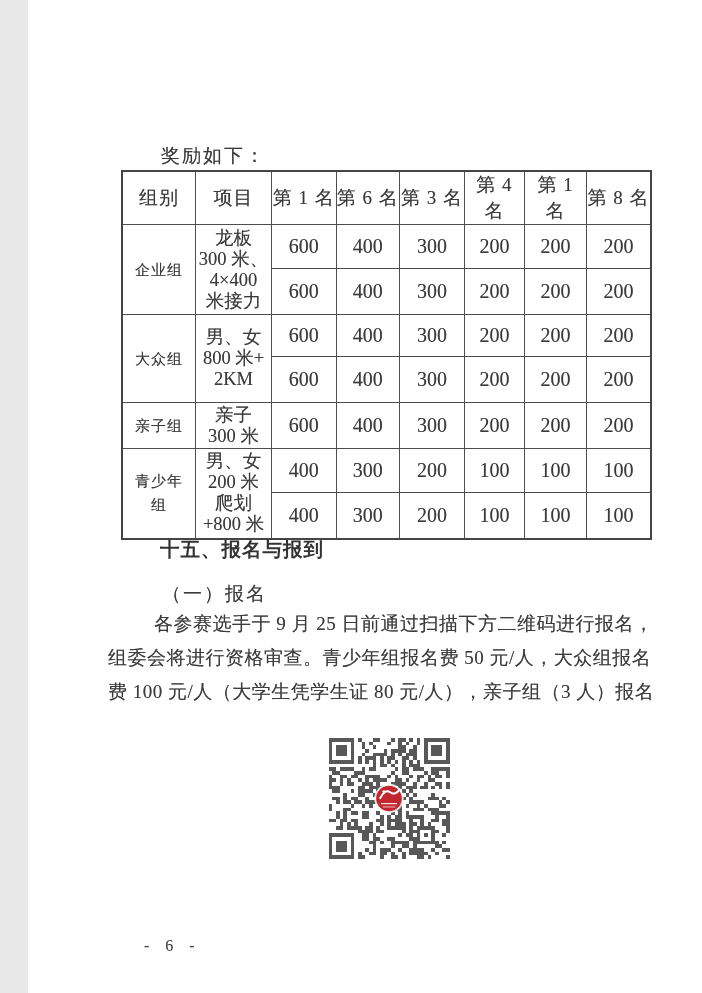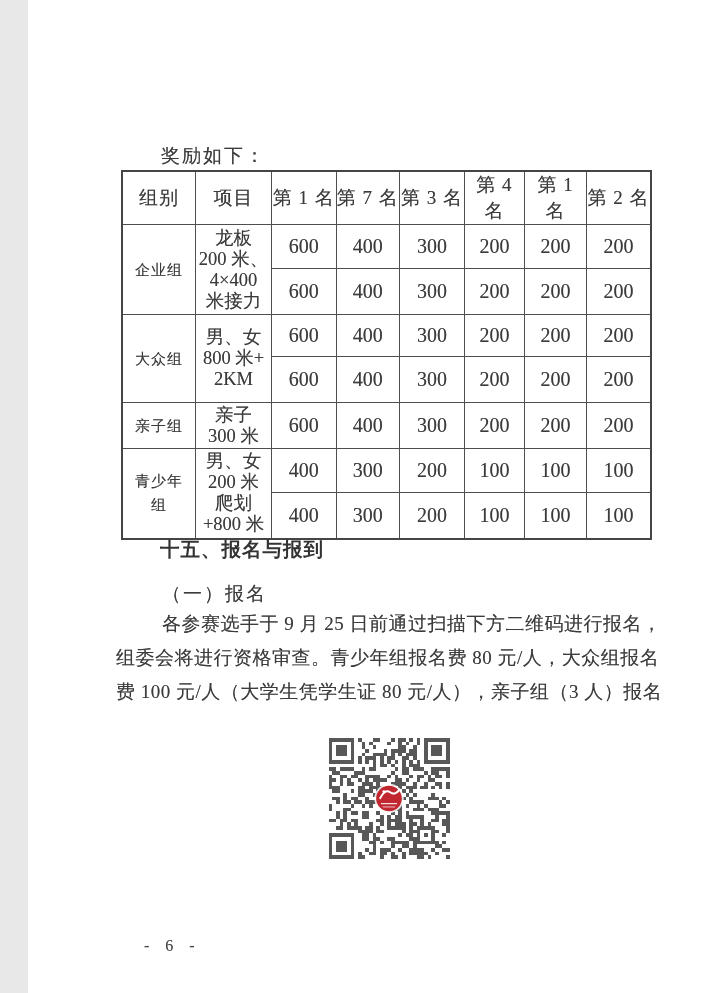--- a/index.html
+++ b/index.html
@@ -55,21 +55,21 @@
     letter-spacing: 1px;
   }
   .sec-subheading {
     position: absolute;
     left: 134px; top: 581px;
     font-size: 19px;
     letter-spacing: 2px;
   }
   .paragraph {
     position: absolute;
-    left: 88px; top: 607px;
+    left: 80px; top: 607px;
     width: 545px;
     font-size: 19px;
     color: #3c3c3c;
   }
   .paragraph .pline {
     height: 34px;
     line-height: 34px;
     white-space: nowrap;
     letter-spacing: 0.5px;
   }
@@ -104,32 +104,32 @@
         <col style="width:64px">
       <col style="width:60px">
         <col style="width:61px">
         <col style="width:64px">
     </colgroup>
     <thead>
       <tr class="hdr">
         <th class="hdr-cell">组别</th>
         <th class="hdr-cell">项目</th>
         <th class="hdr-cell">第 1 名</th>
-        <th class="hdr-cell">第 7 名</th>
+        <th class="hdr-cell">第 6 名</th>
         <th class="hdr-cell">第 3 名</th>
         <th class="hdr-cell">第 4 名</th>
         <th class="hdr-cell">第 1 名</th>
-        <th class="hdr-cell">第 2 名</th>
+        <th class="hdr-cell">第 8 名</th>
       </tr>
     </thead>
     <tbody>
         <tr style="height: 44px;">
           <td rowspan="2" class="group-cell">企业组</td>
           <td rowspan="2" class="event-cell">龙板
-200 米、
+300 米、
 4×400
 米接力</td>
           <td class="value-cell">600</td>
           <td class="value-cell">400</td>
           <td class="value-cell">300</td>
           <td class="value-cell">200</td>
           <td class="value-cell">200</td>
           <td class="value-cell">200</td>
         </tr>
         <tr style="height: 46px;">
@@ -194,21 +194,21 @@
           <td class="value-cell">100</td>
         </tr>
       </tbody>
   </table>
 
   <div class="sec-heading">十五、报名与报到</div>
   <div class="sec-subheading soft">（一）报名</div>
 
   <div class="paragraph soft">
     <div class="pline indent">各参赛选手于 9 月 25 日前通过扫描下方二维码进行报名，</div>
-    <div class="pline">组委会将进行资格审查。青少年组报名费 80 元/人，大众组报名</div>
+    <div class="pline">组委会将进行资格审查。青少年组报名费 50 元/人，大众组报名</div>
     <div class="pline">费 100 元/人（大学生凭学生证 80 元/人），亲子组（3 人）报名</div>
   </div>
 
   <div class="qr-wrap">
     <svg width="124" height="121" viewBox="0 0 33 33" shape-rendering="crispEdges">
       <g id="qr-modules">
           <rect x="0" y="0" width="1" height="1" fill="#585858"></rect>
           <rect x="1" y="0" width="1" height="1" fill="#585858"></rect>
           <rect x="2" y="0" width="1" height="1" fill="#585858"></rect>
           <rect x="3" y="0" width="1" height="1" fill="#585858"></rect>

